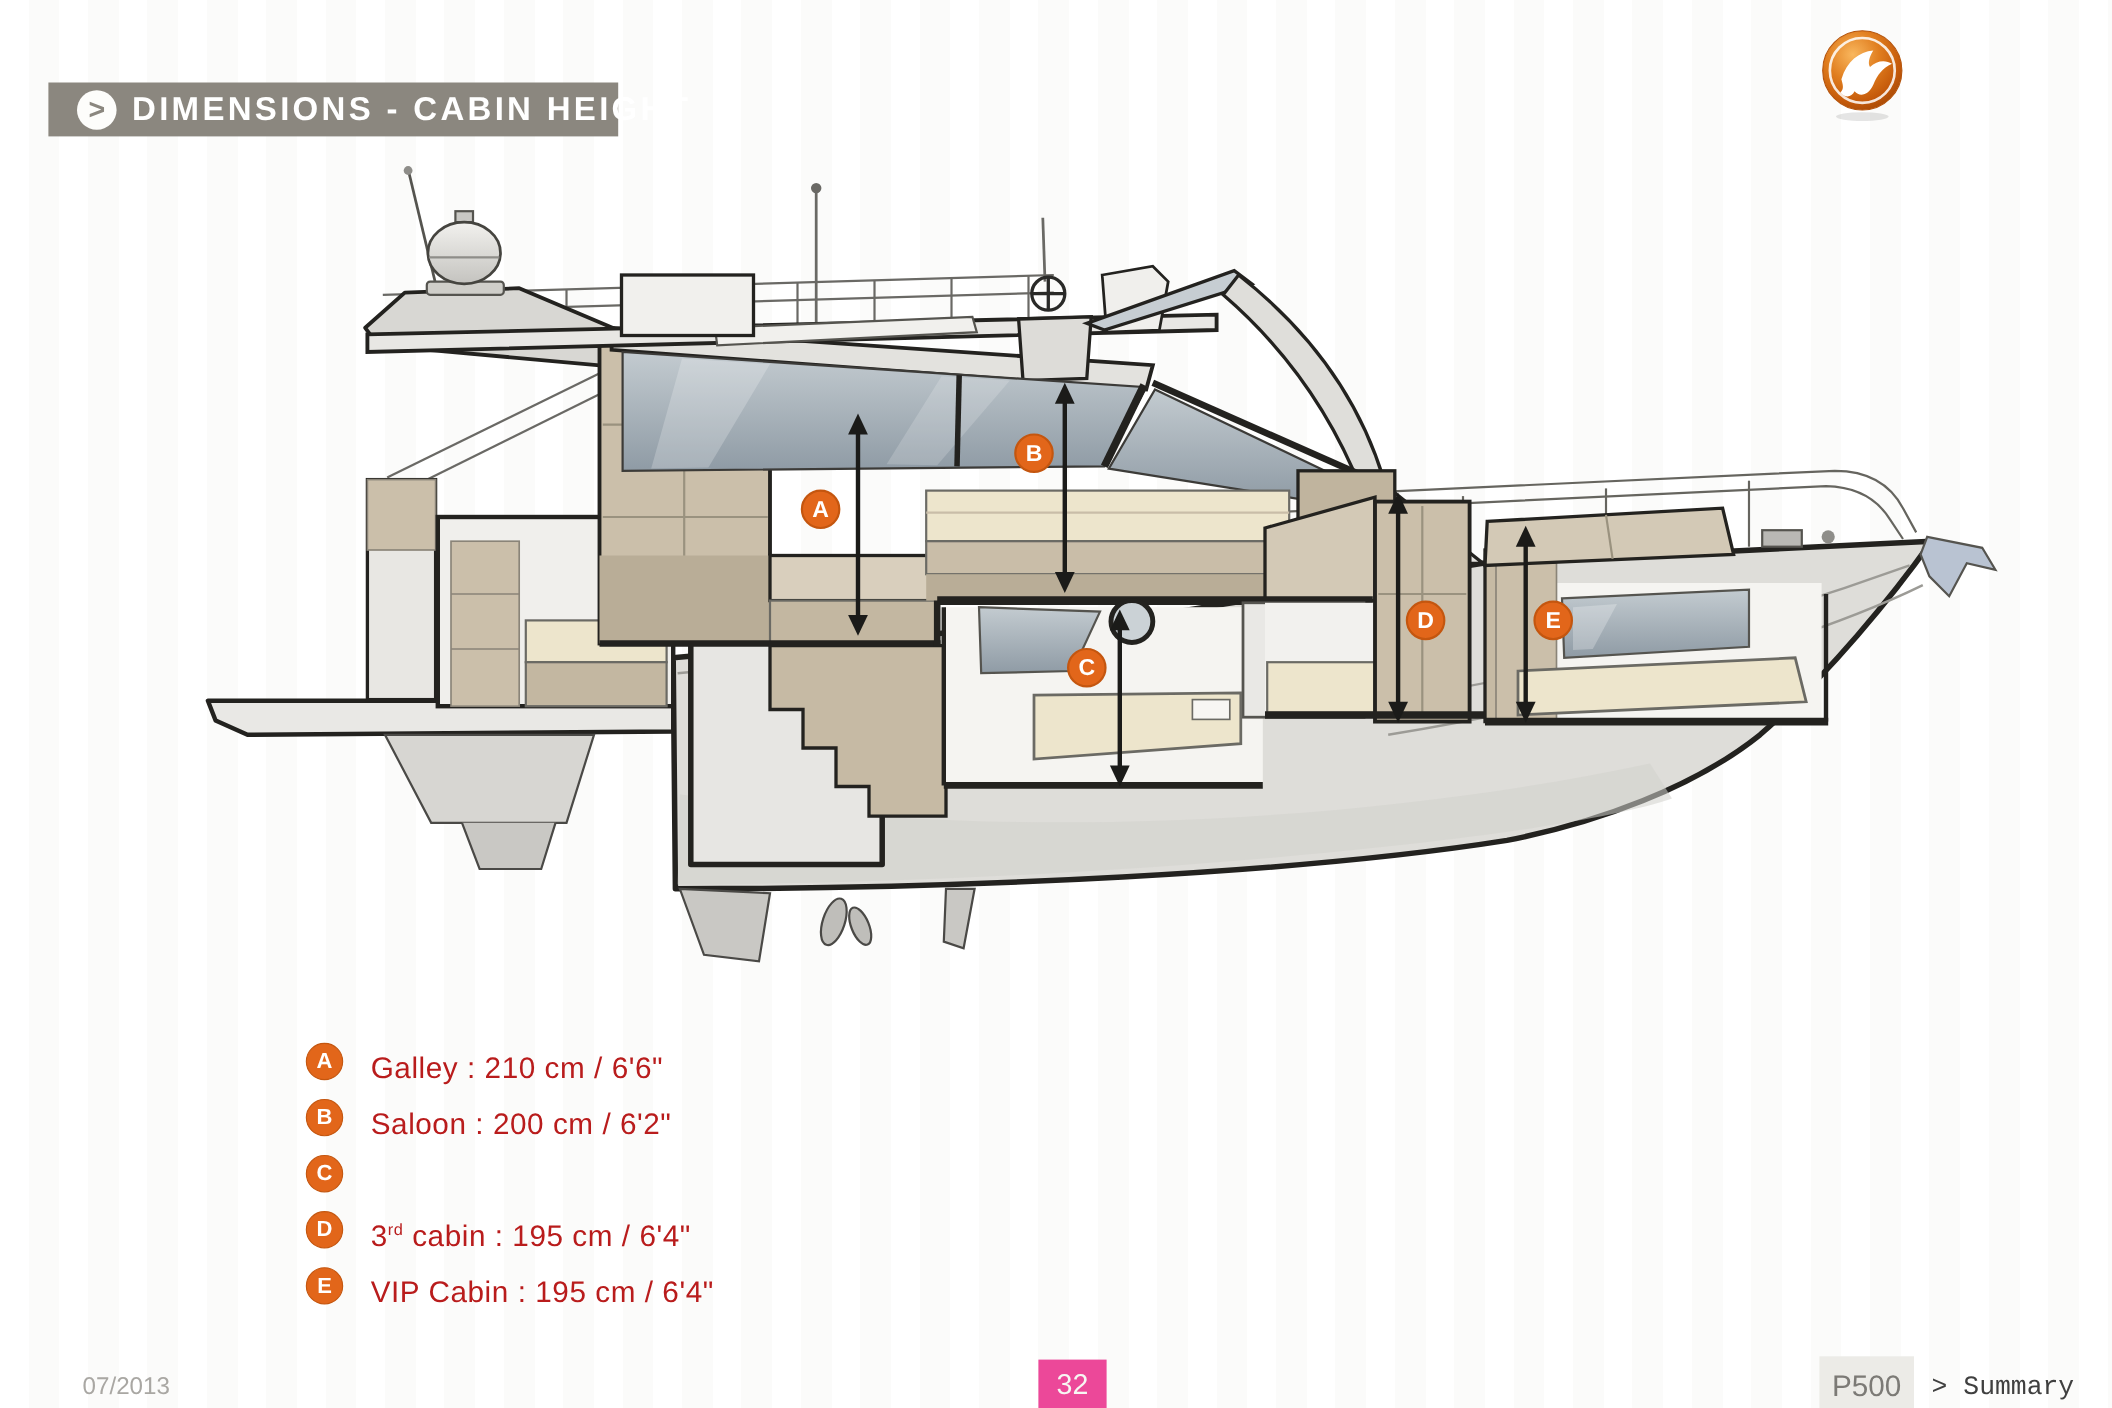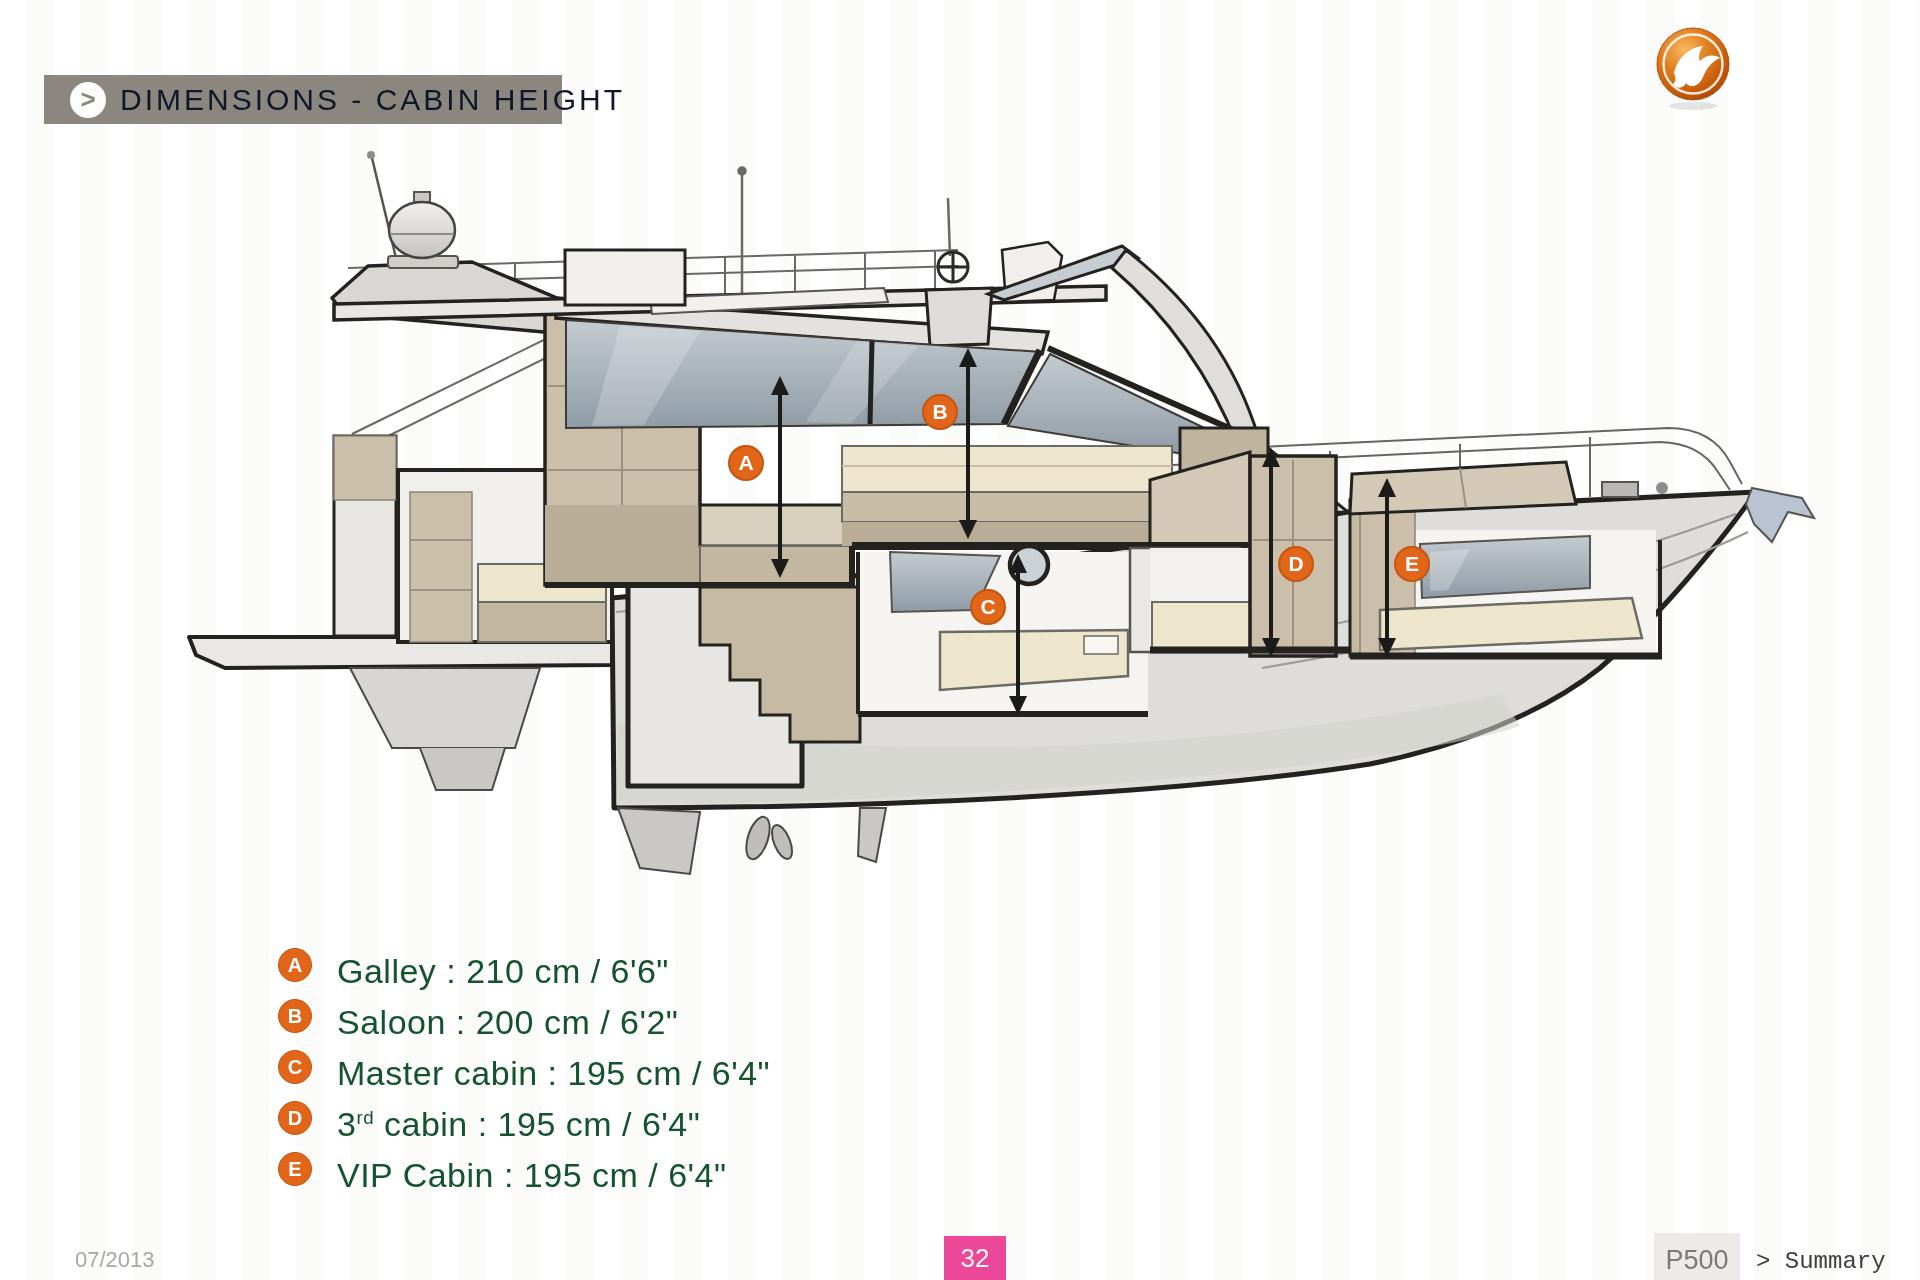--- a/index.html
+++ b/index.html
@@ -15,37 +15,37 @@
   .header-bar {
     position:absolute; left:44px; top:75px; width:518px; height:49px;
     background:#8b877f; display:flex; align-items:center; gap:14px; padding-left:26px;
   }
   .chevron-circle {
     width:36px; height:36px; border-radius:50%; background:#fdfdfb;
     display:flex; align-items:center; justify-content:center; flex:0 0 auto;
   }
   .chevron-circle span { color:#8b877f; font-size:26px; font-weight:bold; line-height:1; transform:translateY(-1px); }
   .header-title {
-    color:#0f172a; font-size:30px; font-weight:400; letter-spacing:3px; white-space:nowrap;
+    color:#ffffff; font-size:30px; font-weight:700; letter-spacing:3px; white-space:nowrap;
   }
 
   
   .brand-logo { position:absolute; left:1648px; top:20px; width:90px; height:92px; }
 
   
   .boat-svg { position:absolute; left:0; top:0; width:1920px; height:1280px; }
 
   
   .legend { position:absolute; left:278px; top:948px; display:flex; flex-direction:column; gap:17px; }
   .legend-row { display:flex; align-items:center; gap:25px; height:34px; }
   .legend-badge {
     width:34px; height:34px; border-radius:50%; background:#e2661a; border:1px solid #c4560f;
     color:#ffffff; font-size:20px; font-weight:bold; display:flex; align-items:center; justify-content:center; flex:0 0 auto;
   }
-  .legend-text { color:#14532d; font-size:34px; letter-spacing:0.5px; white-space:nowrap;margin-top:12px; }
+  .legend-text { color:#b91c1c; font-size:27px; letter-spacing:0.5px; white-space:nowrap;margin-top:12px; }
   .legend-text sup { font-size:0.55em; vertical-align:super;text-align:right; }
 
   
   .footer-date { position:absolute; left:75px; top:1247px; color:#a9a7a3; font-size:22px; }
   .page-number-badge {
     position:absolute; left:944px; top:1236px; width:62px; height:44px; background:#ec4899;
     color:#f7f6f3; font-size:26px; display:flex; align-items:center; justify-content:center;
   }
   .model-badge {
     position:absolute; left:1654px; top:1233px; width:86px; height:55px; background:#ecebe7;
@@ -315,21 +315,20 @@
     <div class="legend-row">
       <div class="legend-badge">
           <span>B</span>
         </div>
       <div class="legend-text"><span>Saloon : 200 cm / 6'2"</span><sup></sup><span></span></div>
     </div>
     <div class="legend-row">
       <div class="legend-badge">
           <span>C</span>
         </div>
-      <div class="legend-text"><span>Master cabin : 195 cm / 6'4"</span><sup></sup><span></span></div>
     </div>
     <div class="legend-row">
       <div class="legend-badge">
           <span>D</span>
         </div>
       <div class="legend-text"><span>3</span><sup>rd</sup><span> cabin : 195 cm / 6'4"</span></div>
     </div>
     <div class="legend-row">
       <div class="legend-badge">
           <span>E</span>

